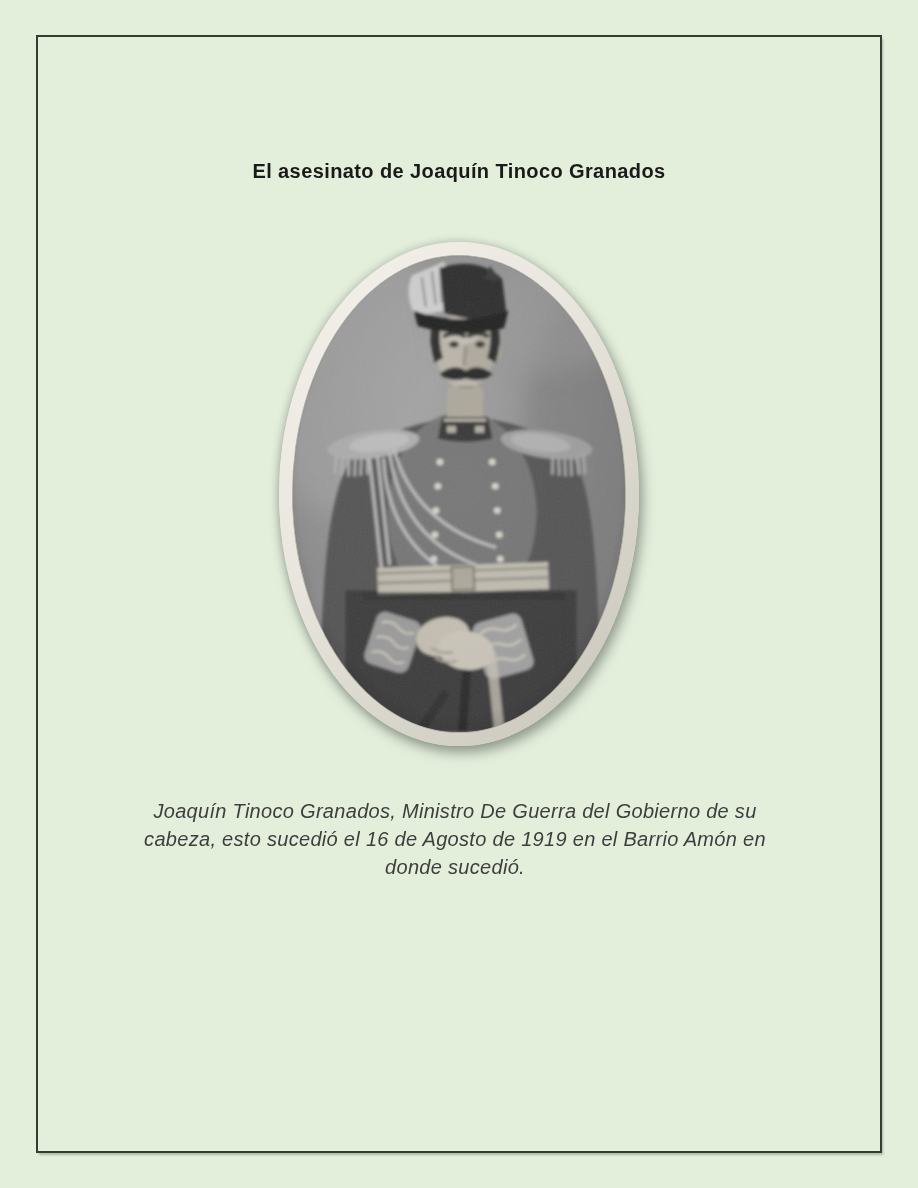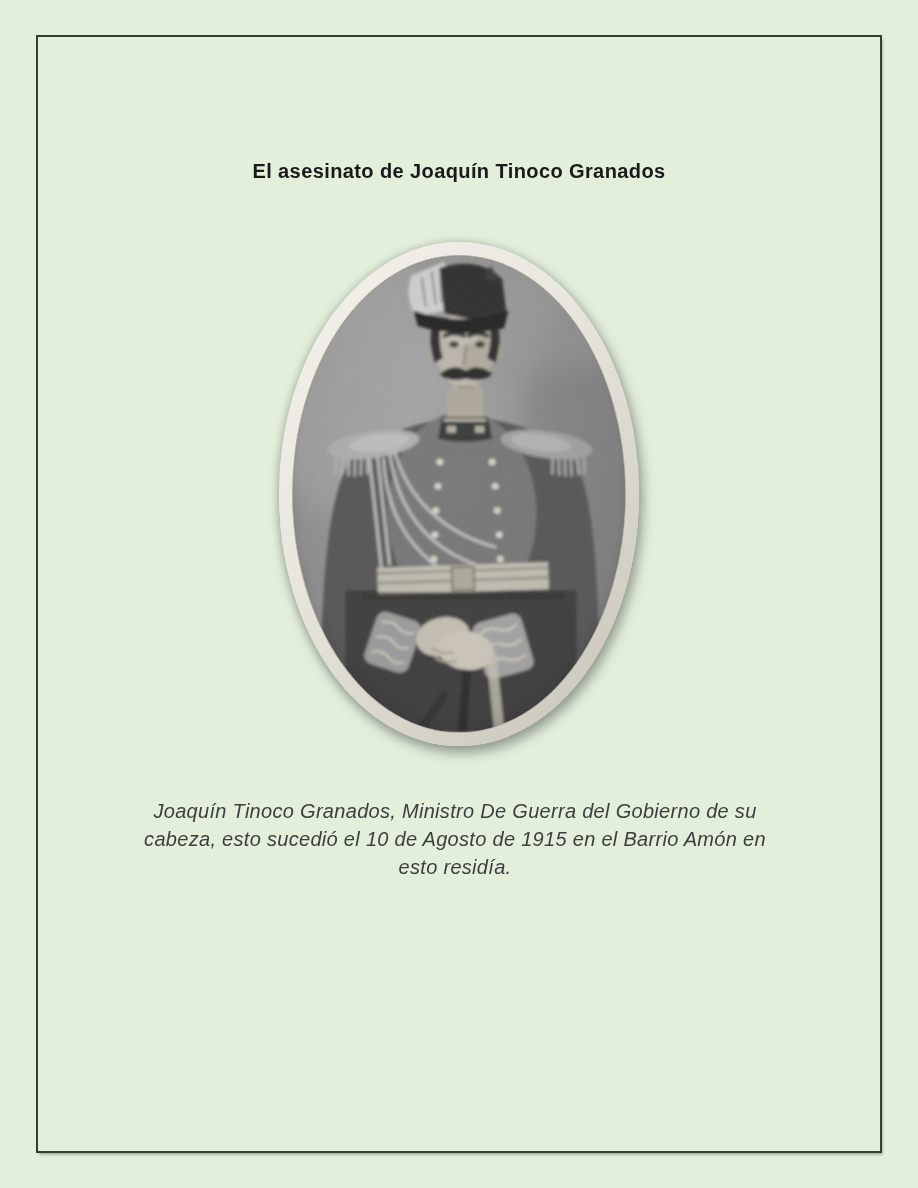--- a/index.html
+++ b/index.html
@@ -215,17 +215,17 @@
         </g>
 
         <rect x="0" y="0" width="330" height="490" filter="url(#grain)" opacity="0.13"></rect>
         <rect x="0" y="0" width="330" height="490" fill="url(#vin)"></rect>
       </svg>
     </div>
   </figure>
 
   <p class="caption">
     <span class="cap-line">Joaquín Tinoco Granados, Ministro De Guerra del Gobierno de su</span>
-    <span class="cap-line">cabeza, esto sucedió el 10 de Agosto de 1915 en el Barrio Amón en</span>
-    <span class="cap-line">esto residía.</span>
+    <span class="cap-line">cabeza, esto sucedió el 16 de Agosto de 1919 en el Barrio Amón en</span>
+    <span class="cap-line">donde sucedió.</span>
   </p>
 
 </div>
 
 </body></html>

